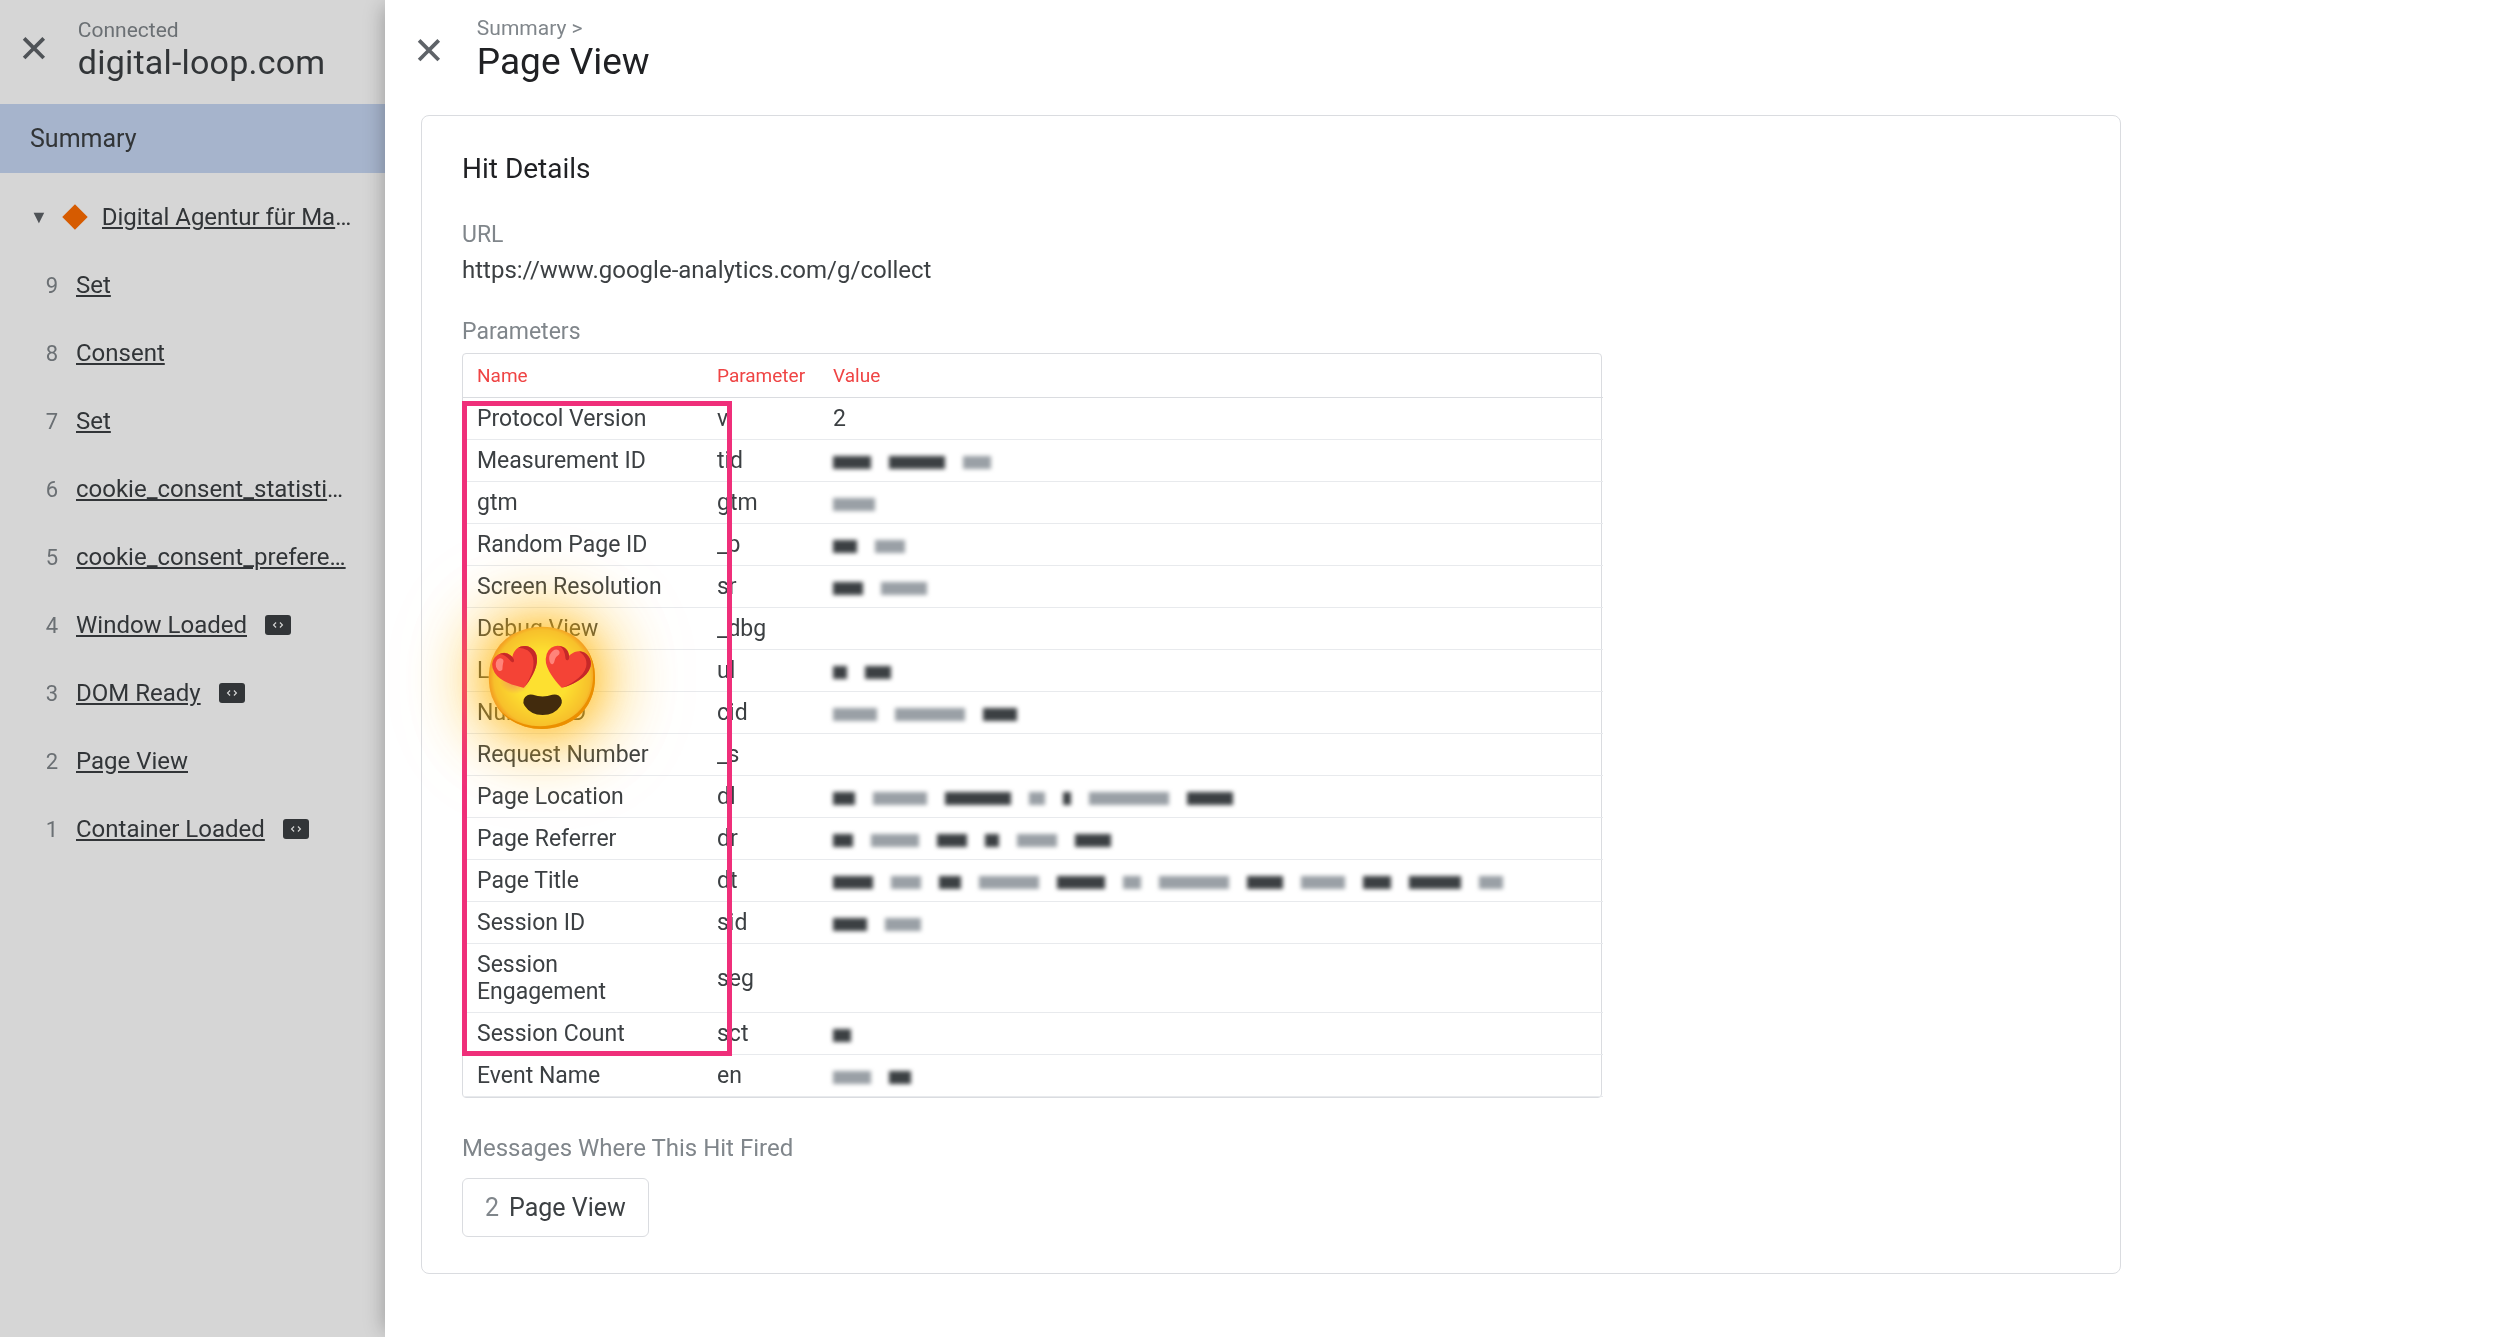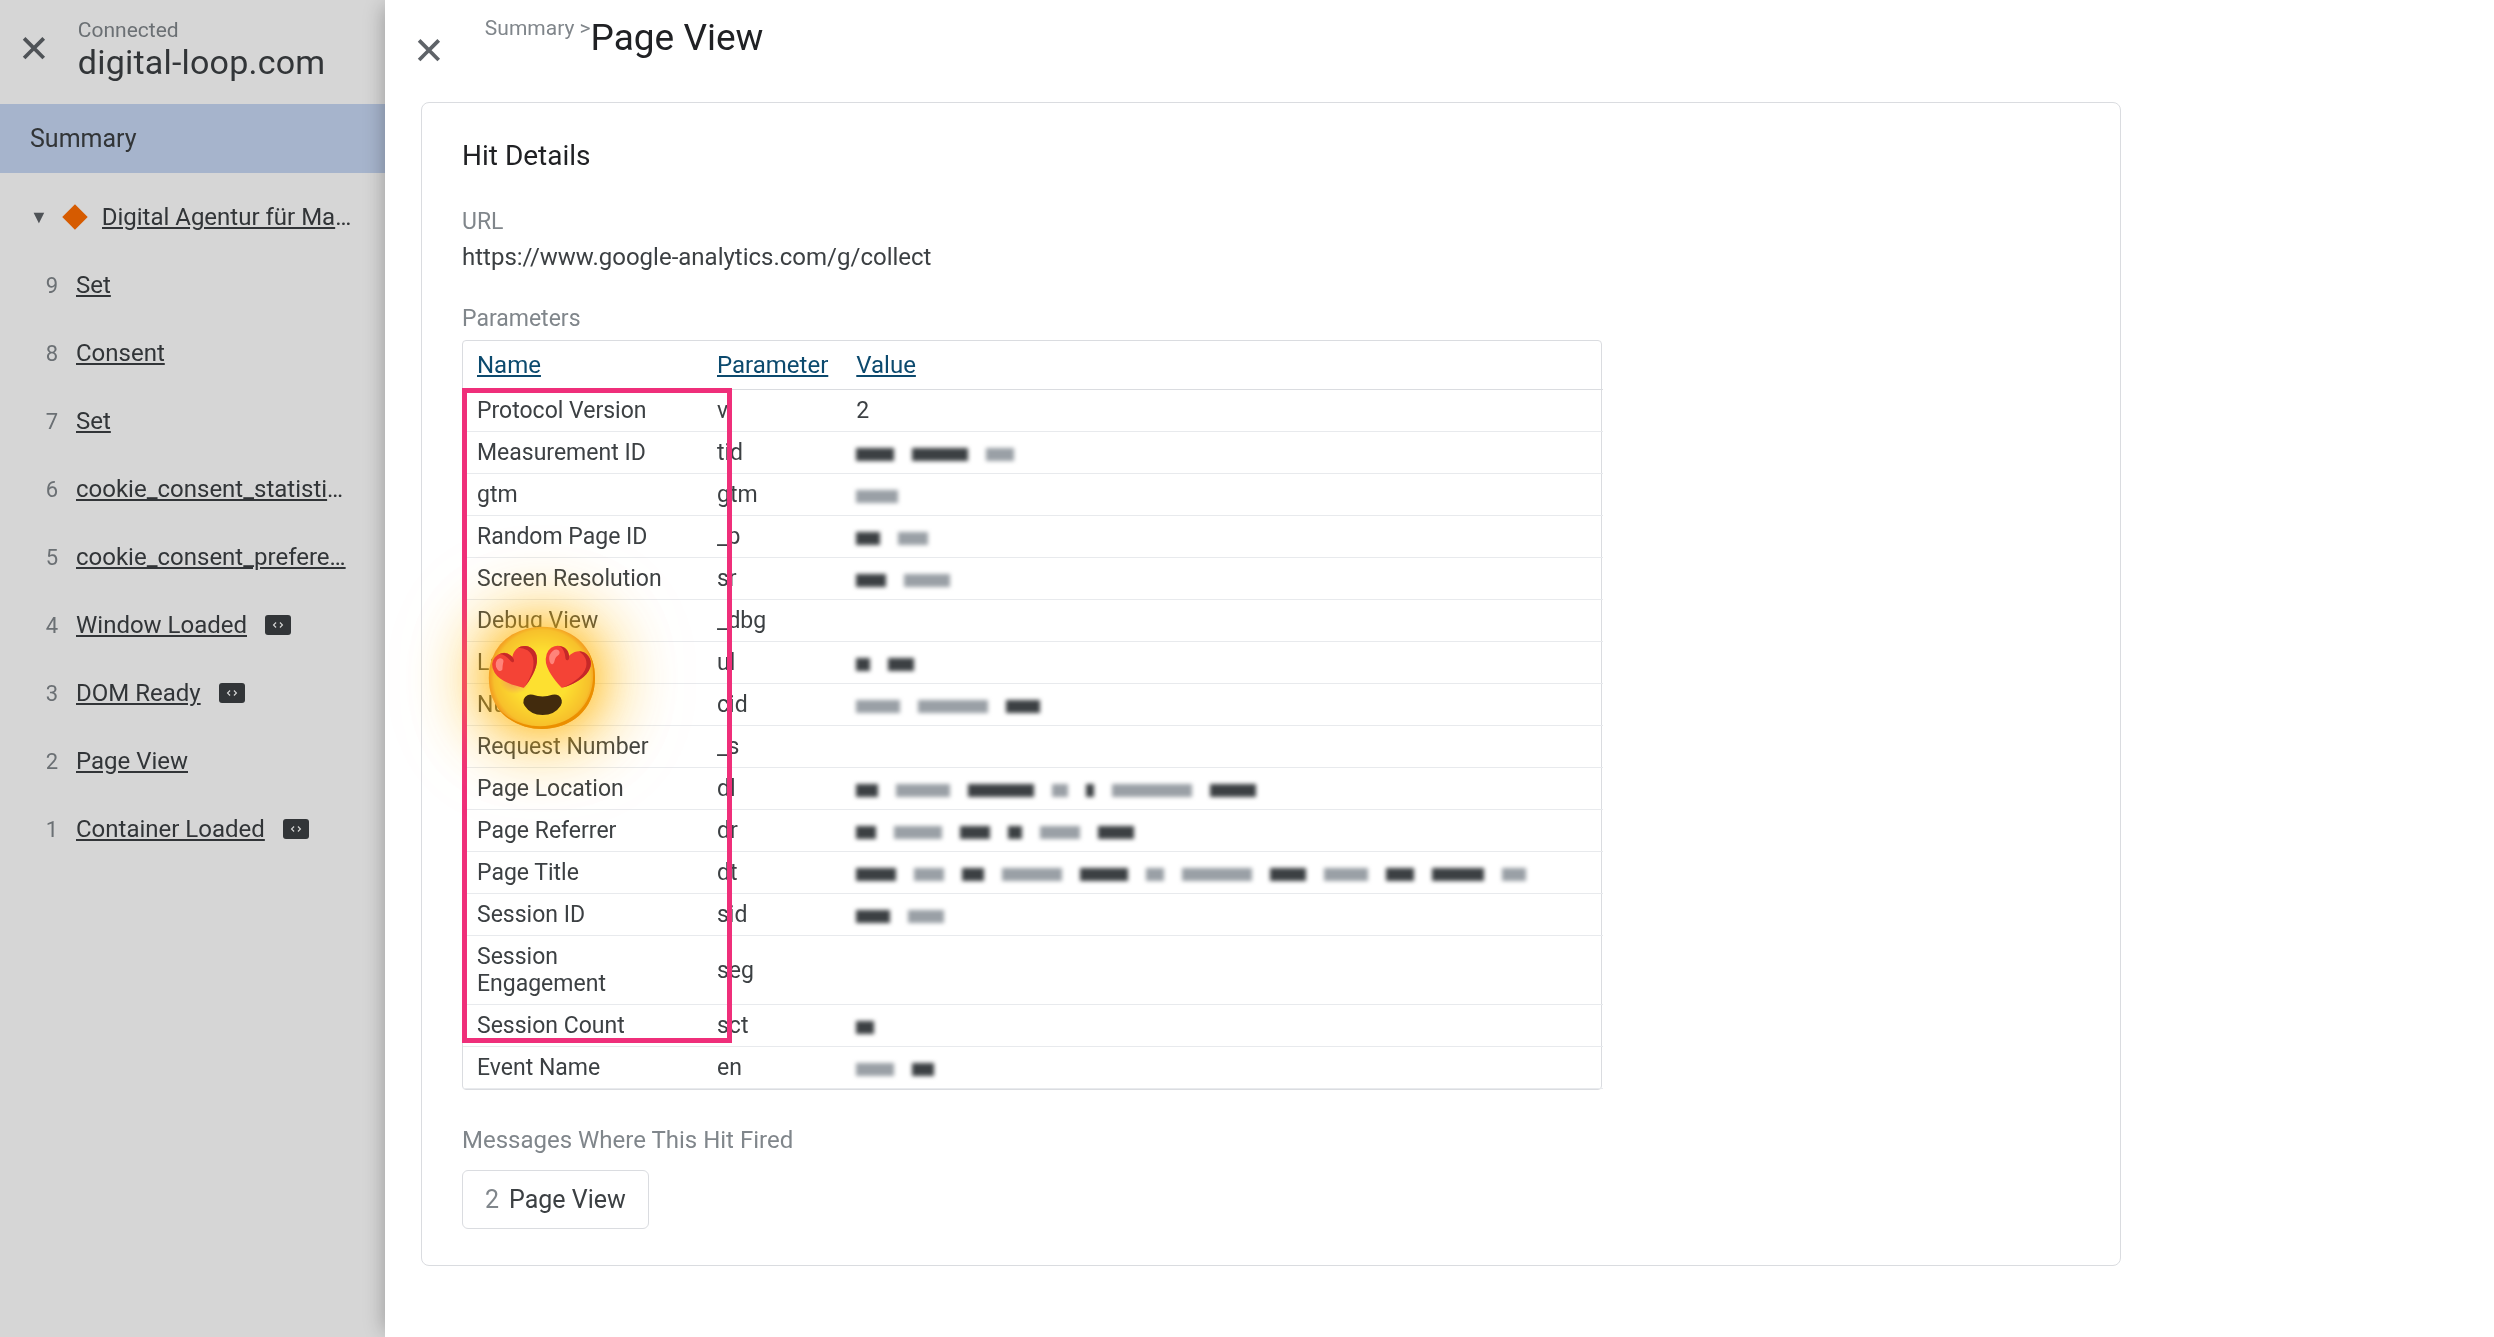--- a/index.html
+++ b/index.html
@@ -40,43 +40,43 @@
   
   .main {
     position: absolute; left: 385px; top: 0; right: 0; bottom: 0;
     background: #fff;
     box-shadow: -8px 0 18px -6px rgba(0,0,0,.25);
     display: flex; flex-direction: column;
     z-index: 10;
   }
   .main-head { display: flex; align-items: flex-start; padding: 16px 28px 24px 28px; gap: 32px; border-bottom: 0; }
   .main-close { font-size: 38px; color: #5f6368; line-height: 1; cursor: pointer; margin-top: 16px; }
-  .crumbs { display: flex; flex-direction: row; margin-left: 8px; }
+  .crumbs { display: flex; flex-direction: column; }
   .crumb { font-size: 21px; color: #80868b; }
   .main-title { font-size: 37px; color: #202124; font-weight: 400; }
 
   .card {
     margin: 8px 36px 0 36px;
     border: 1px solid #dadce0; border-radius: 8px;
     padding: 36px 40px 36px 40px;
     width: 1700px;
   }
   .card h2 { font-size: 28px; font-weight: 400; color: #202124; margin-bottom: 36px; }
   .label { font-size: 23px; color: #80868b; margin-bottom: 8px; }
   .urlval { font-size: 24px; color: #3c4043; margin-bottom: 34px; }
 
   .params-wrapper { position: relative; }
 
   table.params {
     border-collapse: collapse; width: 1140px;
     font-size: 23px; color: #3c4043;
   }
   table.params thead th {
-    text-align: left; font-weight: 400; color: #0c4a6e; font-size: 24px;
-    padding: 10px 14px; border-bottom: 1px solid #dadce0; text-decoration: underline;
+    text-align: left; font-weight: 400; color: #ef4444; font-size: 19px;
+    padding: 10px 14px; border-bottom: 1px solid #dadce0;
   }
   table.params tbody td {
     padding: 7px 14px; border-bottom: 1px solid #e8eaed; vertical-align: middle;
     height: 40px;
   }
   table.params tbody tr:last-child td { border-bottom: 1px solid #e8eaed; }
   col.col-name { width: 240px; }
   col.col-param { width: 106px; }
 
   .border-outer {

